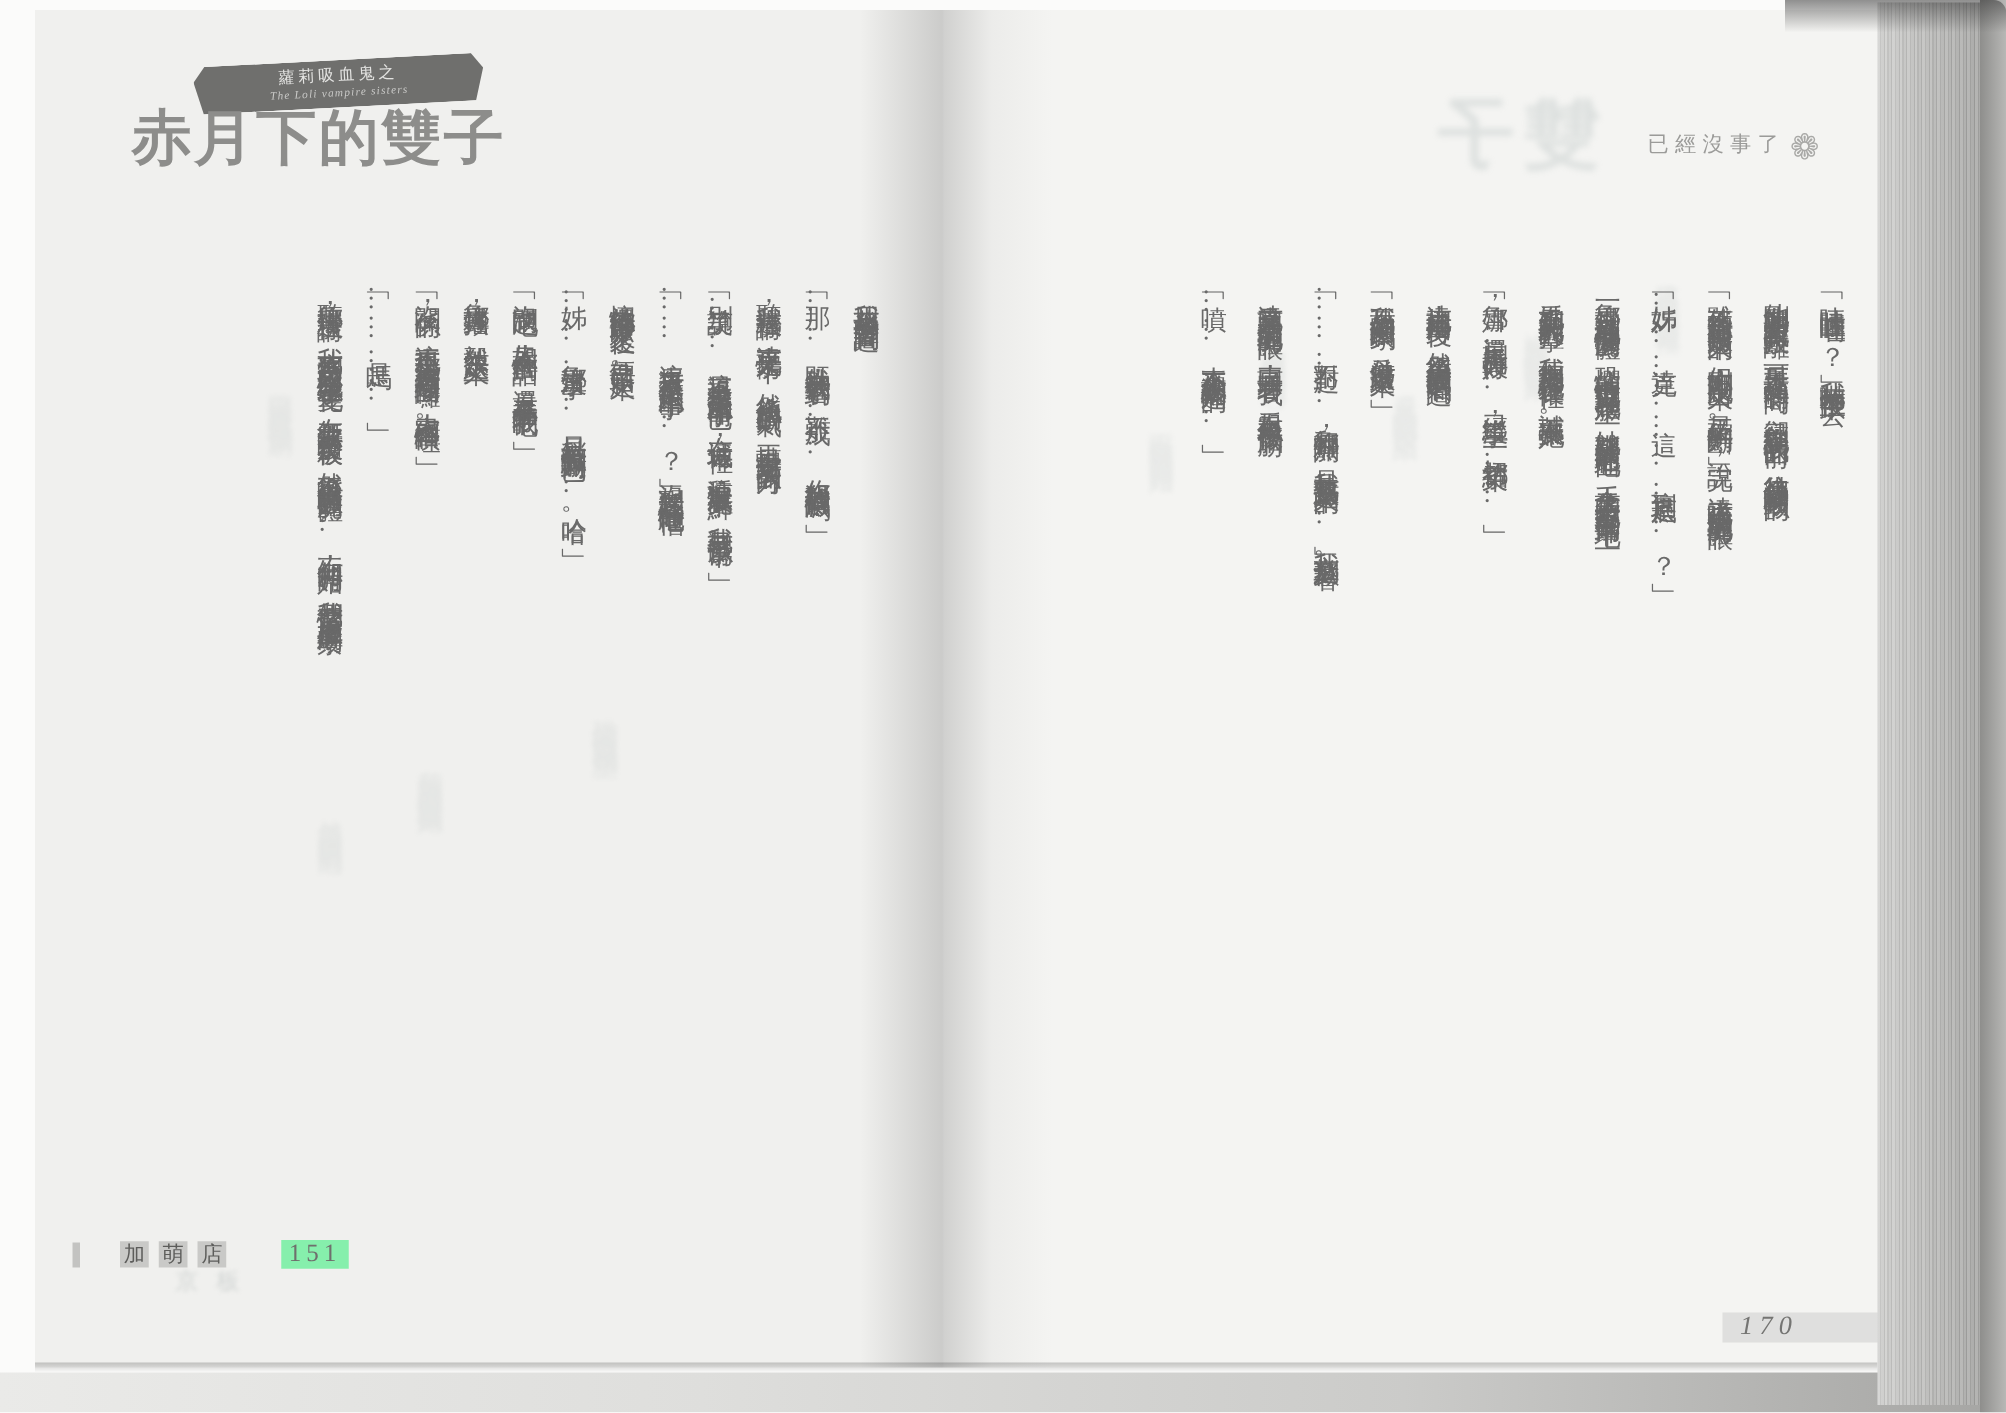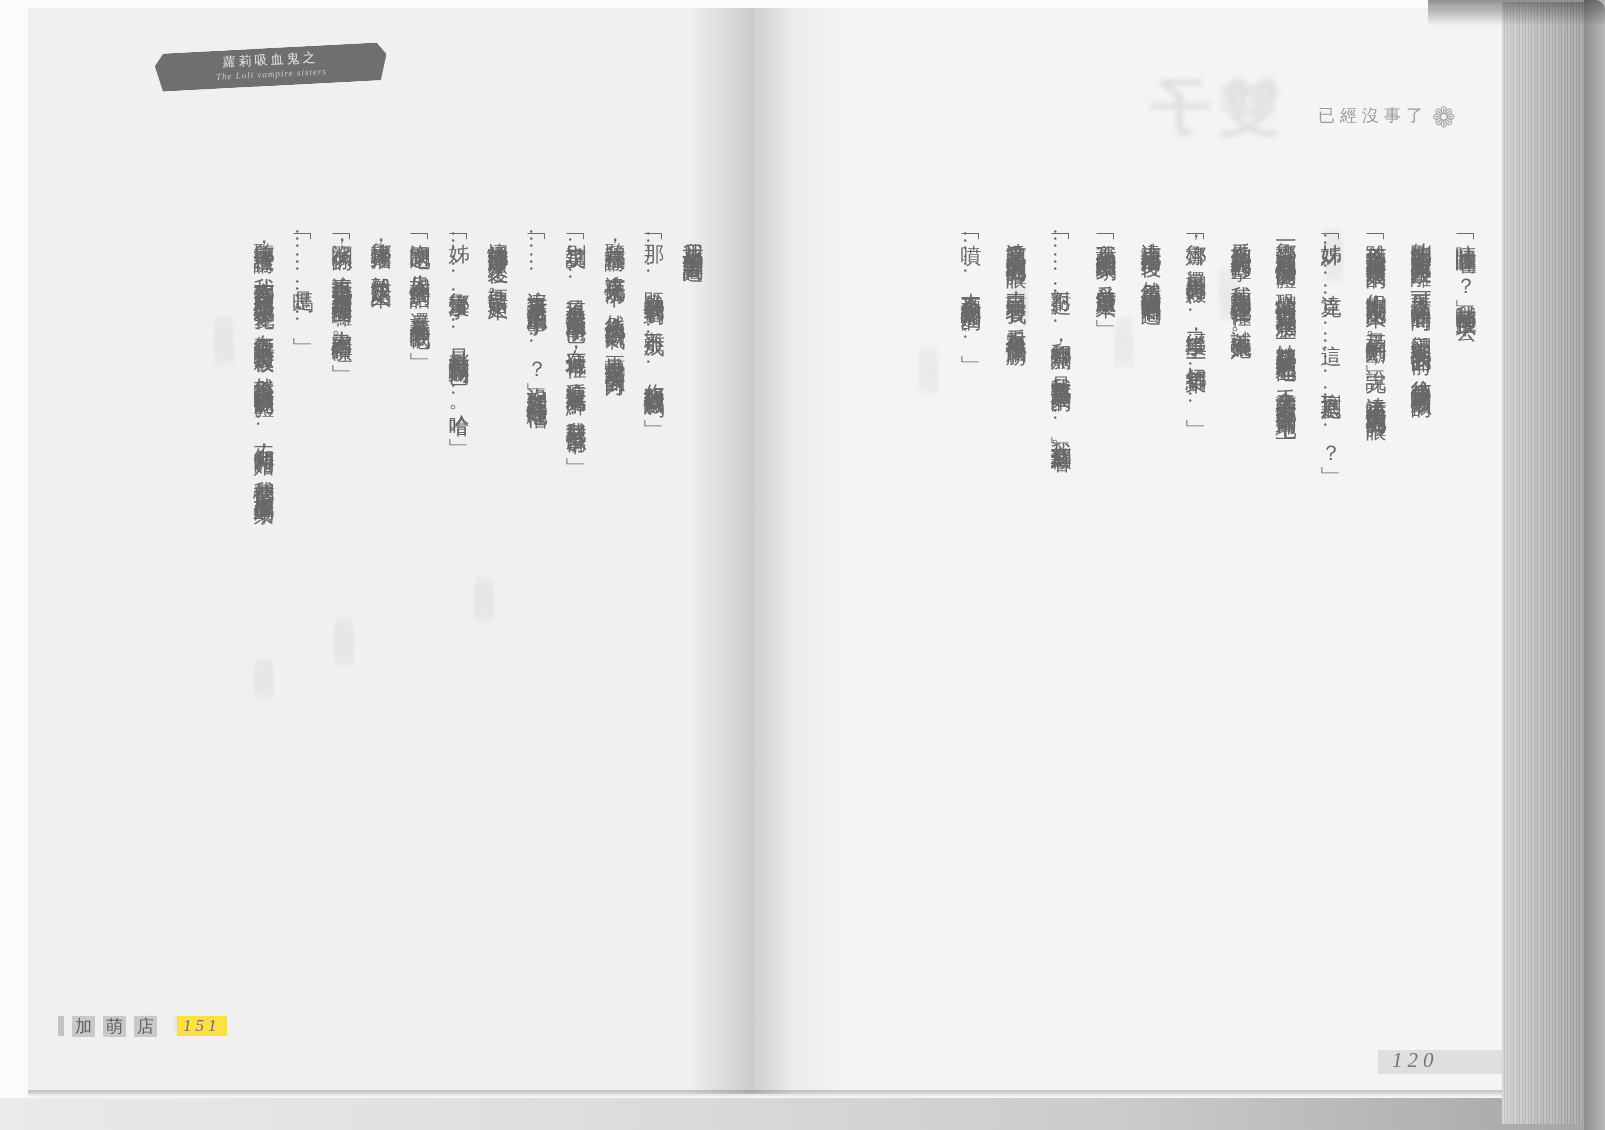--- a/index.html
+++ b/index.html
@@ -43,26 +43,26 @@
   #book-title{position:absolute;left:2px;top:48px;font-size:48px;font-weight:bold;
           color:#8d8d8b;letter-spacing:2px;white-space:nowrap;}
 
   
   #chapter-header{position:absolute;left:1318px;top:101px;color:#9b9b99;
           font-size:17px;letter-spacing:5px;white-space:nowrap;}
   #chapter-flower{display:inline-block;font-size:28px;color:#a9a9a7;vertical-align:-6px;
           margin-left:4px;letter-spacing:0;}
 
   
-  #footer-left{position:absolute;left:58px;top:1016px;display:flex;align-items:flex-start;}
+  #footer-left{position:absolute;left:58px;top:992px;display:flex;align-items:center;gap:24px;}
   #footer-left .sliver{width:6px;height:20px;background:#c3c3c1;margin-right:8px;}
   #footer-left .shop span{display:inline-block;background:#c9c9c7;color:#5d5d5b;
           font-size:17px;line-height:21px;padding:0 3px;margin-right:8px;}
-  #footer-left .pageno{font-style:italic;color:#6f6f6d;font-size:17px;letter-spacing:4px;
-          background:#fde047;padding:0 6px;margin-left:12px;}
+  #footer-left .pageno{color:#6f6f6d;font-size:20px;letter-spacing:4px;
+          background:#86efac;padding:0 6px;margin-left:12px;}
   #footer-right-band{position:absolute;left:1378px;top:1050px;width:148px;height:24px;
           background:rgba(150,150,148,0.22);}
   #footer-right{position:absolute;left:1392px;top:1048px;font-style:italic;font-size:21px;
           color:#757573;letter-spacing:5px;}
 
   
   .ghost{position:absolute;writing-mode:vertical-rl;color:#9aa4a4;opacity:0.12;
          filter:blur(1.6px);font-size:21px;letter-spacing:2px;pointer-events:none;}
   #ghost-title{position:absolute;left:1140px;top:66px;font-size:62px;font-weight:bold;
          color:#a4b0b0;opacity:0.28;filter:blur(2.5px);transform:scaleX(-1);
@@ -89,20 +89,21 @@
   <div class="ghost" style="left:330px;top:600px;height:440px">我便立刻把魯娜抱在懷裡試著安撫她</div>
   <div class="ghost" style="left:250px;top:640px;height:400px">然後用著責備我們的口氣問道</div>
   <div class="ghost" style="left:210px;top:300px;height:420px">再回頭看著我看起來似乎很傷腦筋</div>
   <div id="ghost-footer">京板</div>
 
   <div id="logo">
     <div id="ribbon">
       <div class="l1">蘿莉吸血鬼之</div>
       <div class="l2">The Loli vampire sisters</div>
     </div>
+    <div id="book-title">赤月下的雙子</div>
   </div>
 
   <div id="chapter-header">
     <span>已經沒事了</span><span id="chapter-flower">❁</span>
   </div>
 
   <div class="page-text" id="right-text">
     <p>「咦哇哇哇哇啊！？」我嚇的往後跌了下去。</p>
     <p>他剛剛明明還離我有一段距離，可是才不過一轉頭的時間，卻已經跑到了我的面前，彷彿像是瞬間移動似的。</p>
     <p>「雖然不知道妳是何時跟過來的，但妳剛剛沒跑出來，是正確的判斷。」說完，達克瞄了後面滿地的屍體一眼。</p>
@@ -133,21 +134,21 @@
   </div>
 
   <div id="footer-left">
     <span class="sliver"></span>
     <span class="shop">
       <span>加</span><span>萌</span><span>店</span>
     </span>
     <span class="pageno">151</span>
   </div>
   <div id="footer-right-band"></div>
-  <div id="footer-right">120</div>
+  <div id="footer-right">170</div>
 
   <div id="page-bottom-shadow"></div>
   <div id="bottom-band"></div>
   <div id="edge-stripes"></div>
   <div id="edge-right"></div>
   <div id="edge-top"></div>
 
 </div>
 
 </body></html>

